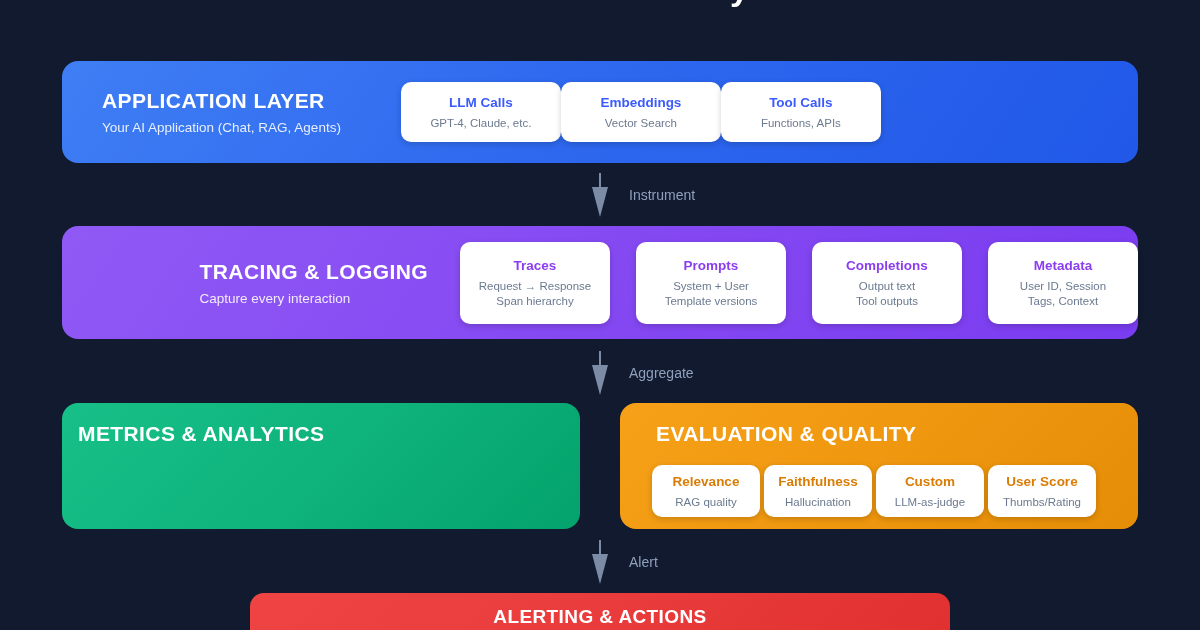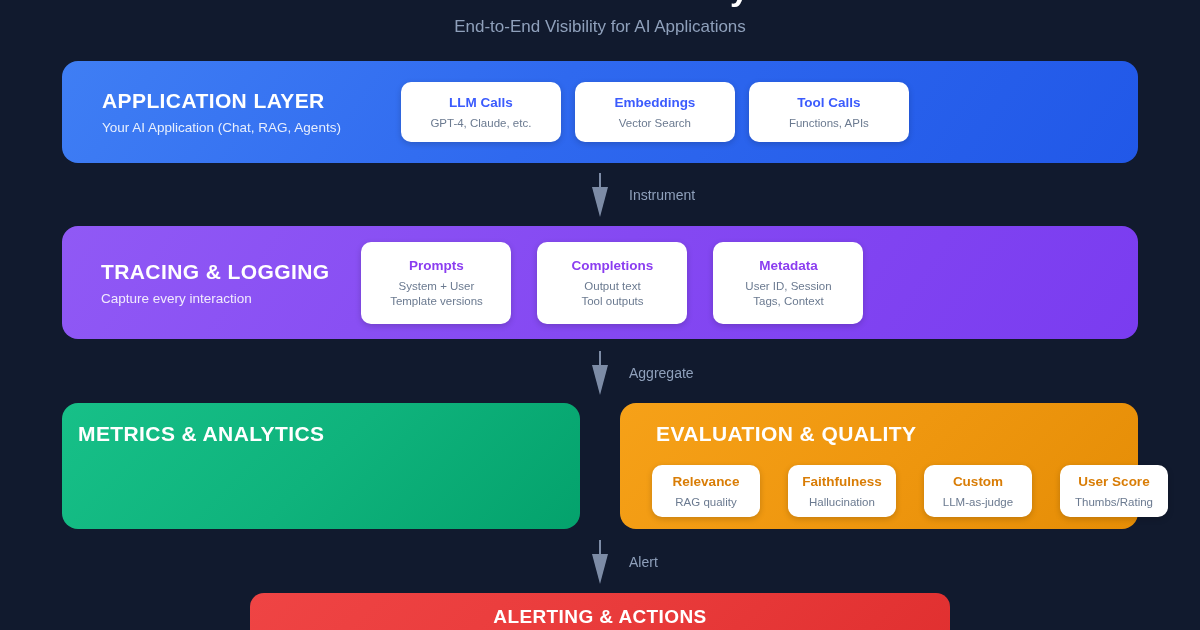--- a/index.html
+++ b/index.html
@@ -70,21 +70,21 @@
     margin-top: 7px;
     font-size: 13.5px;
     color: rgba(255,255,255,.88);
     white-space: nowrap;
     font-weight: 400;
   }
 
   .cards {
     display: flex;
     align-items: stretch;
-    gap: 14px;
+    gap: 0;
   }
 
   .card {
     background: #ffffff;
     border-radius: 10px;
     display: flex;
     flex-direction: column;
     align-items: center;
     justify-content: center;
     text-align: center;
@@ -119,21 +119,21 @@
   #layer-application .card { width: 160px; height: 60px; }
   #layer-application .card-title { color: #3b5bfd; }
 
   
   #layer-tracing {
     left: 62px;
     top: 226px;
     width: 1076px;
     height: 113px;
     background: linear-gradient(125deg, #9059f5 0%, #8549f2 50%, #7a3cf0 100%);
-    justify-content: flex-start;
+    justify-content: flex-end;
   }
   #layer-tracing .layer-labels { padding-left: 39px; }
   #layer-tracing .cards { margin-left: 32px; gap: 26px; }
   #layer-tracing .card { width: 150px; height: 82px; }
   #layer-tracing .card-title { color: #8b3df0; }
 
   
   #layer-metrics {
     left: 62px;
     top: 403px;
@@ -156,21 +156,21 @@
     top: 403px;
     width: 518px;
     height: 126px;
     background: linear-gradient(135deg, #f6a118 0%, #ef970f 50%, #e58d06 100%);
     flex-direction: column;
     align-items: flex-start;
     justify-content: flex-start;
     padding: 19px 0 0 0;
   }
   #layer-evaluation .layer-labels { padding-left: 36px; }
-  #layer-evaluation .cards { margin: 19px 0 0 32px; gap: 28px; }
+  #layer-evaluation .cards { margin: 19px 0 0 32px; gap: 4px; }
   #layer-evaluation .card { width: 108px; height: 52px; }
   #layer-evaluation .card-title { color: #d97d06; }
 
   
   #layer-alerting {
     left: 250px;
     top: 593px;
     width: 700px;
     height: 84px;
     background: linear-gradient(135deg, #ef4444 0%, #e93b3b 50%, #e02f2f 100%);
@@ -228,21 +228,20 @@
   #connector-aggregate  { left: 589px; top: 351px; }
   #connector-alert      { left: 589px; top: 540px; }
 </style>
 </head>
 <body>
 
 <div class="page">
 
   <div class="header">
     <div class="header-title">LLM Observability</div>
-    <div class="header-subtitle">End-to-End Visibility for AI Applications</div>
   </div>
 
   <div class="layer" id="layer-application">
     <div class="layer-labels">
       <div class="layer-title">APPLICATION LAYER</div>
       <div class="layer-sub">Your AI Application (Chat, RAG, Agents)</div>
     </div>
     <div class="cards">
       <div class="card">
         <div class="card-title">LLM Calls</div>
@@ -267,20 +266,25 @@
     <div class="connector-label">Instrument</div>
   </div>
 
   <div class="layer" id="layer-tracing">
     <div class="layer-labels">
       <div class="layer-title">TRACING &amp; LOGGING</div>
       <div class="layer-sub">Capture every interaction</div>
     </div>
     <div class="cards">
       <div class="card">
+        <div class="card-title">Traces</div>
+        <div class="card-sub">Request → Response</div>
+        <div class="card-sub" style="margin-top:0">Span hierarchy</div>
+      </div>
+      <div class="card">
         <div class="card-title">Prompts</div>
         <div class="card-sub">System + User</div>
         <div class="card-sub" style="margin-top:0">Template versions</div>
       </div>
       <div class="card">
         <div class="card-title">Completions</div>
         <div class="card-sub">Output text</div>
         <div class="card-sub" style="margin-top:0">Tool outputs</div>
       </div>
       <div class="card">

